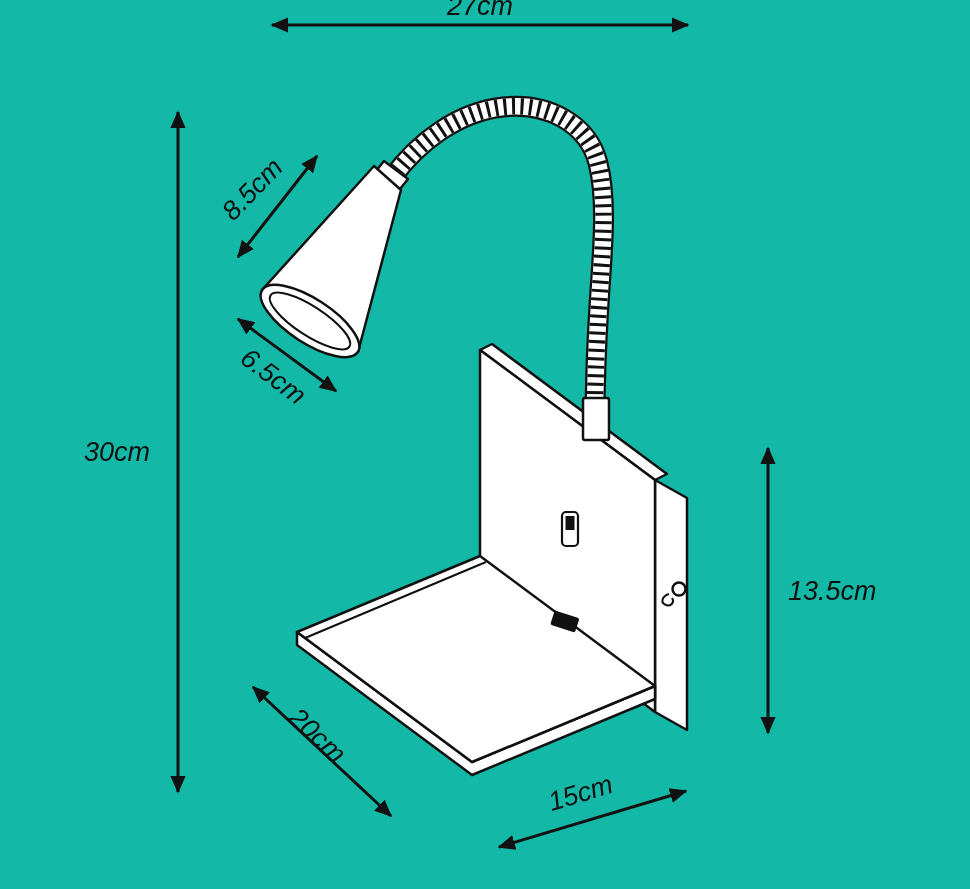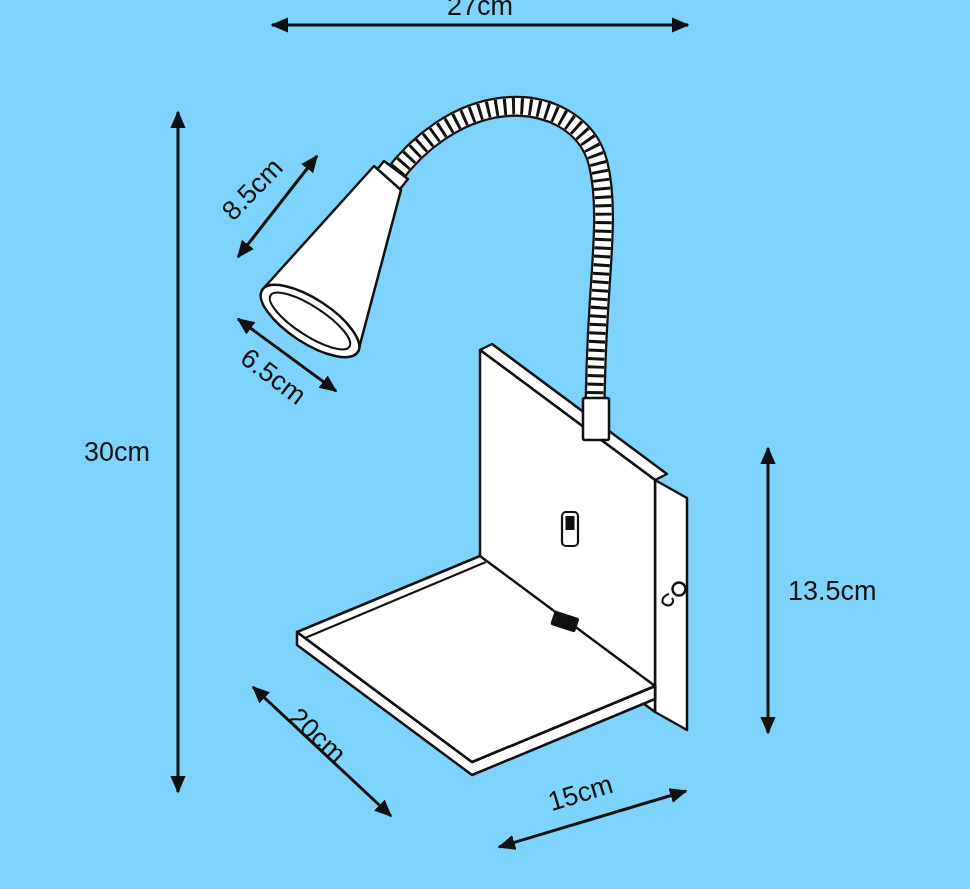--- a/index.html
+++ b/index.html
@@ -4,23 +4,24 @@
 <style>
   html, body {
     margin: 0;
     padding: 0;
     background: #ffffff;
   }
   .stage {
     position: relative;
     width: 970px;
     height: 889px;
-    background: #7dd3fc;
+    background: #14b8a6;
     overflow: hidden;
     font-family: "Liberation Sans", sans-serif;
+    font-style: italic;
   }
   svg text {
     font-family: "Liberation Sans", sans-serif;
     font-size: 27px;
     fill: #111111;
   }
   .dim-line {
     stroke: #111111;
     stroke-width: 3;
     fill: none;

